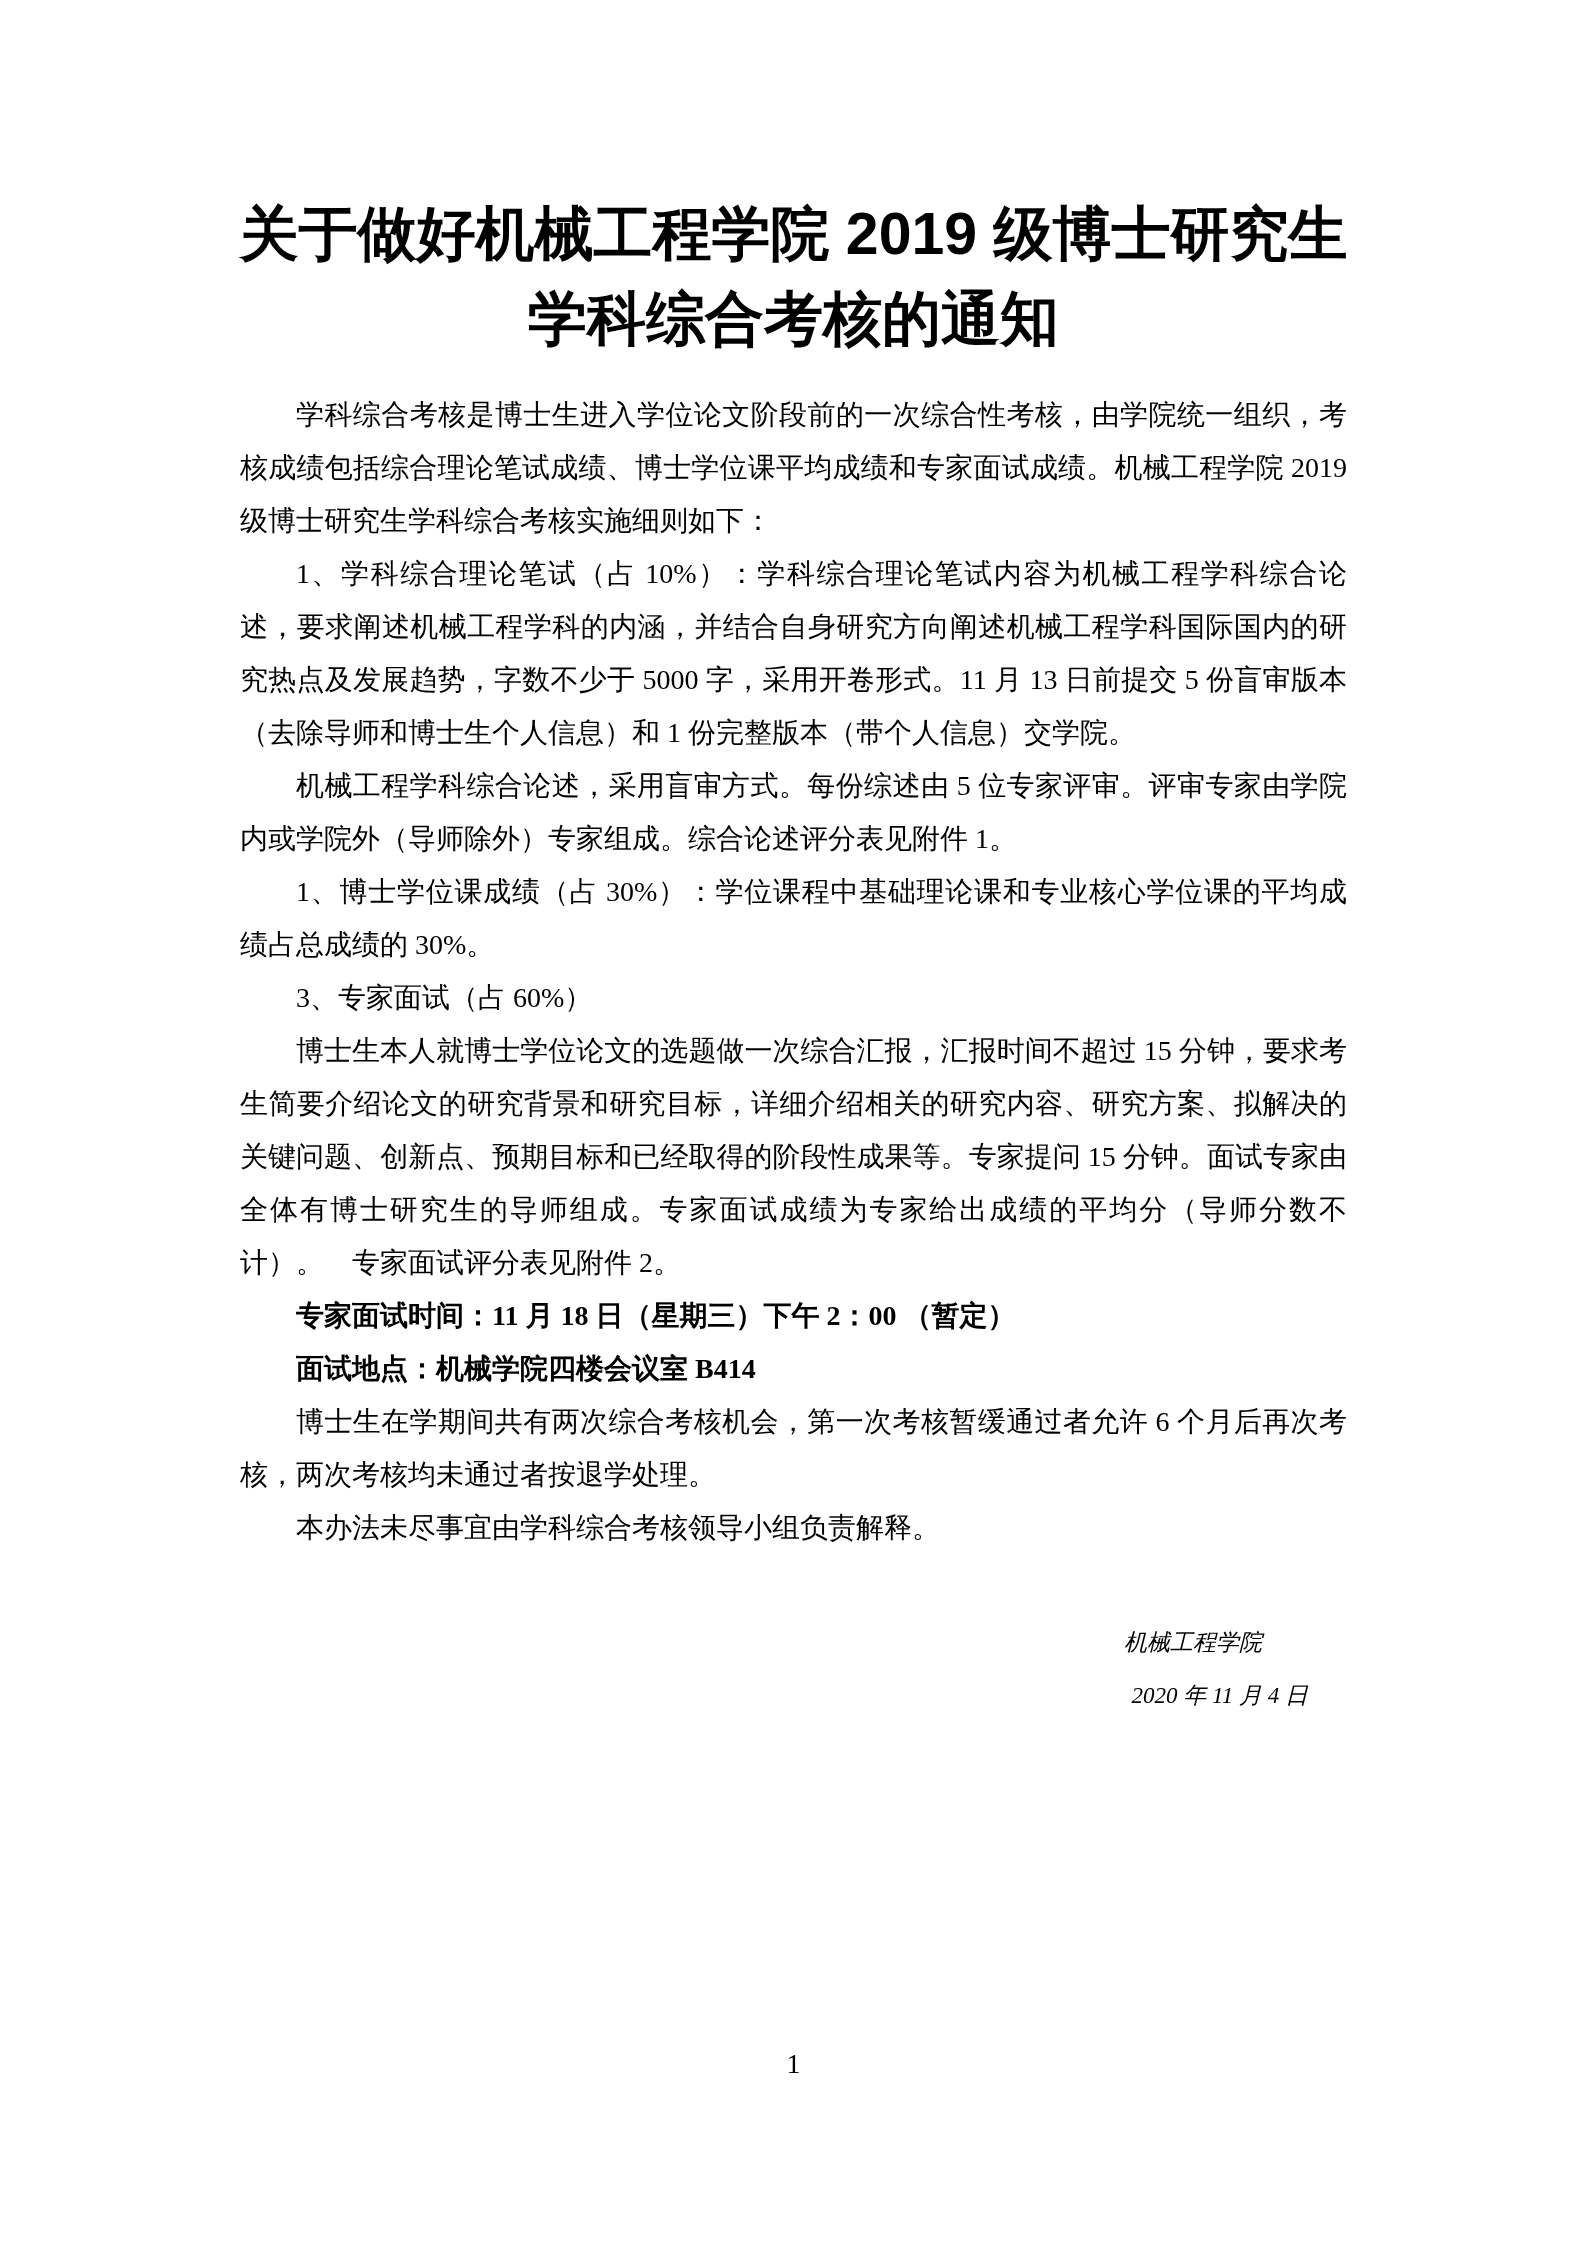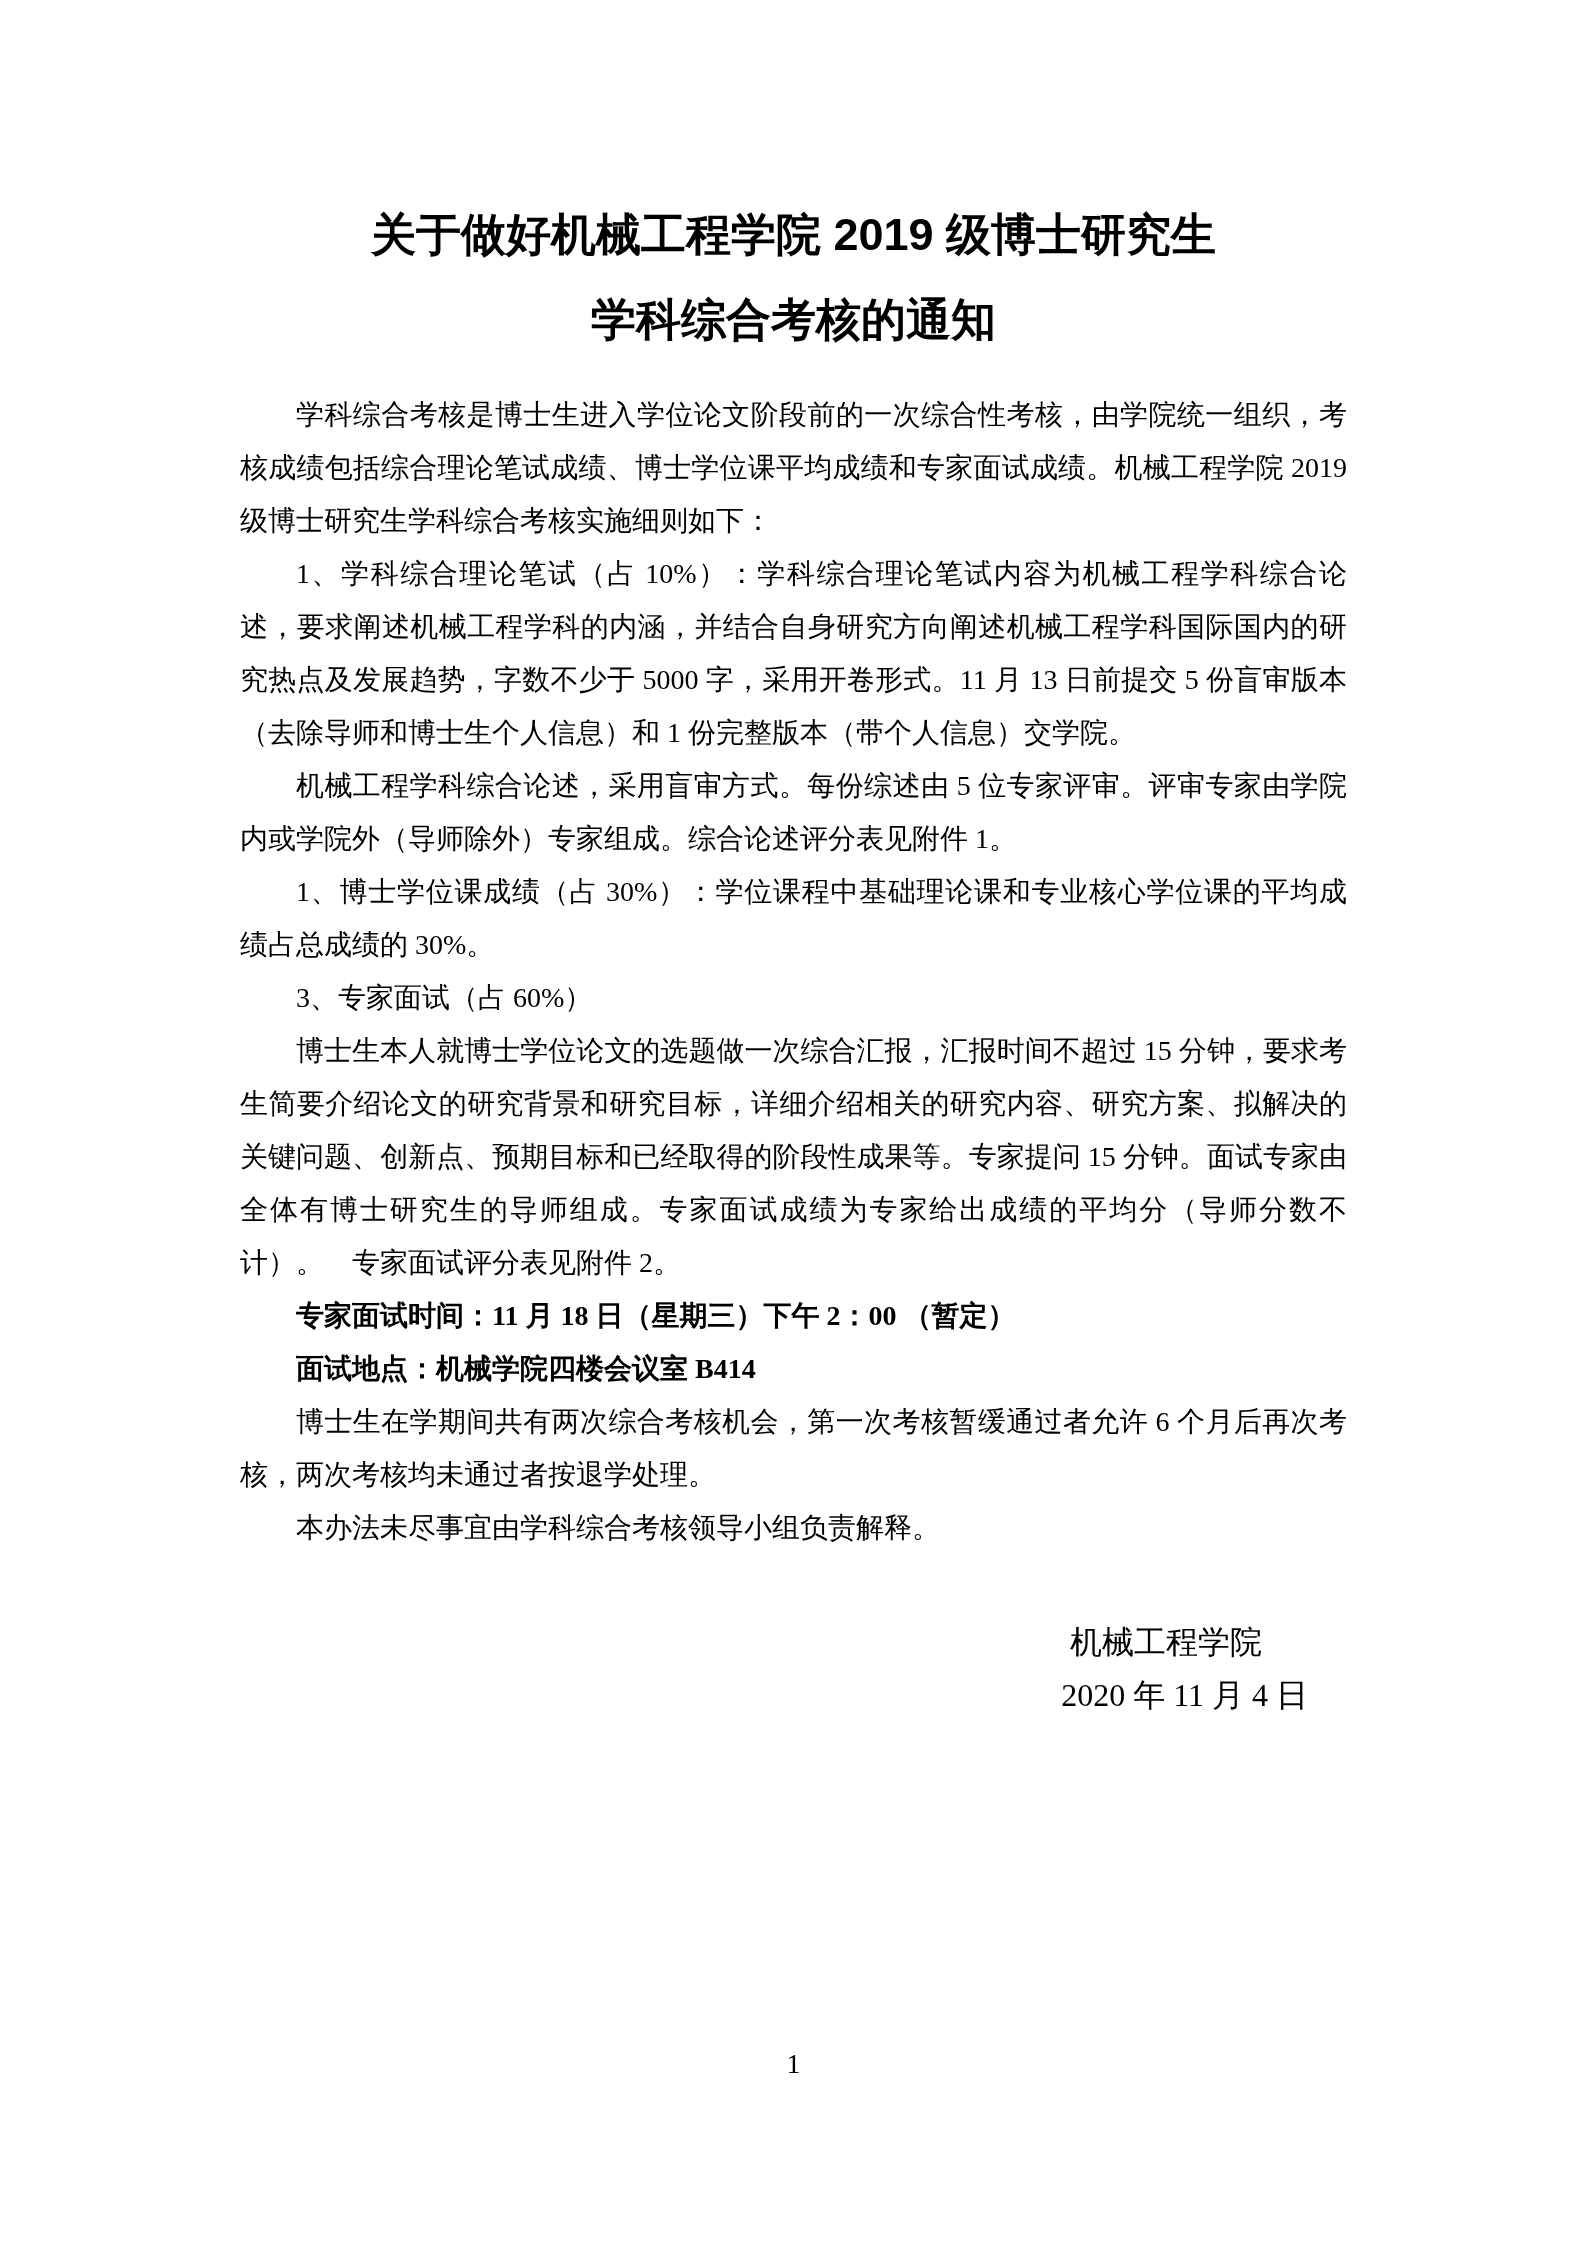--- a/index.html
+++ b/index.html
@@ -8,40 +8,41 @@
     width:1587px;height:2245px;
     background:#ffffff;color:#000000;
     overflow:hidden;
   }
   .title{
     margin:0;
     padding-top:192px;
     text-align:center;
     font-family:"Liberation Sans","DejaVu Sans",sans-serif;
     font-weight:700;
-    font-size:45px;
+    font-size:59px;
     line-height:85px;
   }
   .title-line{display:block;}
   .doc-body{
     margin:26px 240px 0 240px;
     font-family:"Liberation Serif","DejaVu Serif",serif;
     font-size:28px;
     line-height:53px;
     text-align:justify;
     text-justify:inter-character;
   }
   .doc-body p{margin:0;text-indent:2em;}
   .run-bold{font-weight:700;}
   .signature{
     margin-top:62px;
     font-family:"Liberation Serif","DejaVu Serif",serif;
-    font-size:32px;
+    font-size:23px;
     line-height:53px;
     text-align:right;
+    font-style:italic;
   }
   .sig-org{padding-right:325px;}
   .sig-date{padding-right:279px;}
   .page-number{
     position:absolute;
     left:0;right:0;top:2048px;
     text-align:center;
     font-family:"Liberation Serif","DejaVu Serif",serif;
     font-size:28px;
   }

